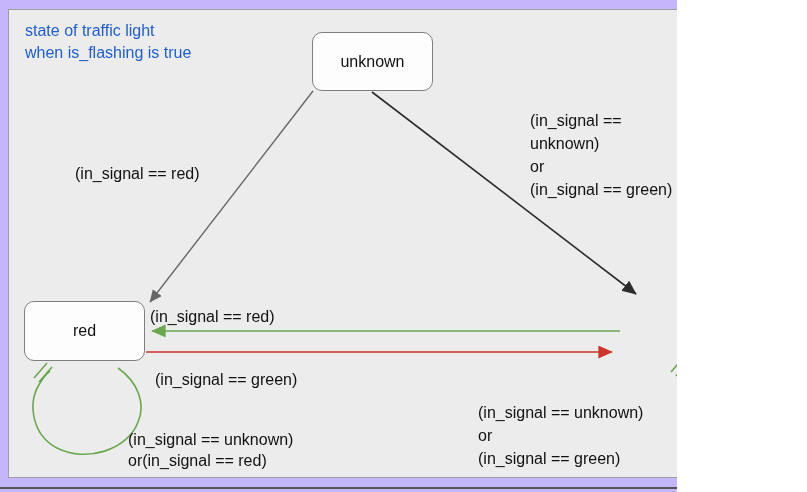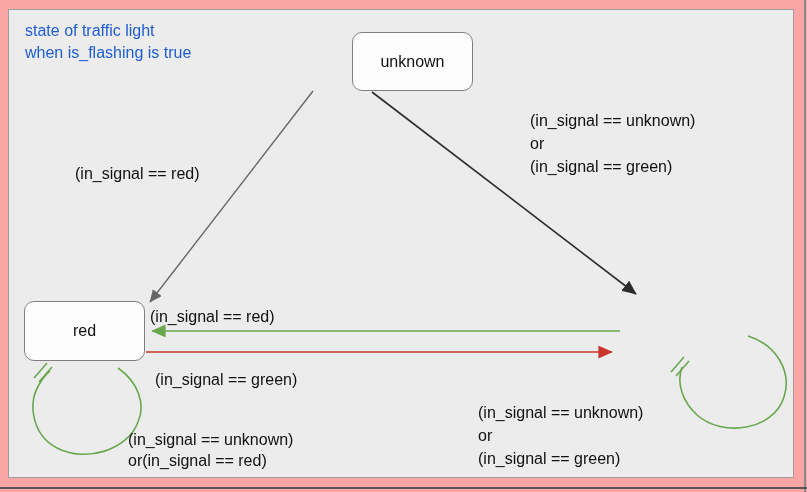--- a/index.html
+++ b/index.html
@@ -1,19 +1,19 @@
 <!DOCTYPE html>
 <html style="--title-blue: #1f5ed1; --edge-green: #6aa84f; --edge-red: #cc352b; --edge-black: #2b2b2b; --edge-gray: #666666; --panel-bg: #ececec; --panel-border: #9e9e9e; --node-border: #7f7f7f; --node-bg: #fdfdfd; --label-text: #111111;"><head>
 <meta charset="utf-8">
 <style>
   html, body { margin: 0; padding: 0; background: #ffffff; }
   .canvas {
     position: relative;
-    width: 807px; height: 492px;
-    background: #fca5a5;
+    width: 677px; height: 492px;
+    background: #c4b5fd;
     overflow: hidden;
     font-family: "Liberation Sans", sans-serif;
   }
   .panel {
     position: absolute;
     left: 8px; top: 9px;
     width: 786px; height: 469px;
     background: var(--panel-bg, #ececec);
     border: 1.5px solid var(--panel-border, #9e9e9e);
     box-sizing: border-box;
@@ -33,21 +33,21 @@
   .e-red   { stroke: var(--edge-red, #cc352b);   stroke-width: 1.6; fill: none; }
   .state {
     position: absolute;
     background: var(--node-bg, #fdfdfd);
     border: 1.5px solid var(--node-border, #7f7f7f);
     border-radius: 10px;
     box-sizing: border-box;
     display: flex; align-items: center; justify-content: center;
     font-size: 16px; color: #111;
   }
-  .state-unknown { left: 312px; top: 32px;  width: 121px; height: 59px; margin-left: 40px; }
+  .state-unknown { left: 312px; top: 32px;  width: 121px; height: 59px; }
   .state-red     { left: 24px;  top: 301px; width: 121px; height: 60px; }
   .state-green   { left: 621px; top: 301px; width: 119px; height: 61px; }
   .lbl {
     position: absolute;
     font-size: 16px; line-height: 21px;
     color: var(--label-text, #111);
     white-space: pre-line;
     margin-top: 7px;
   }
   .lbl-triple { line-height: 23px; }

